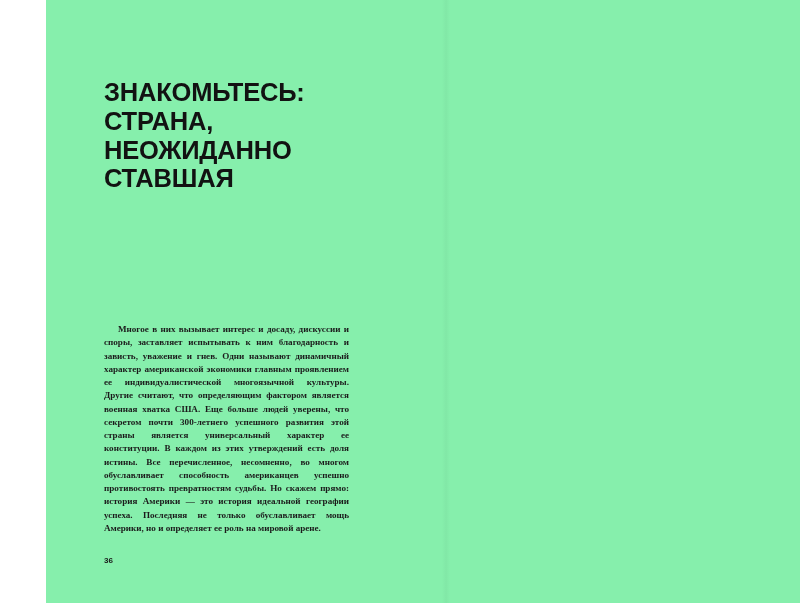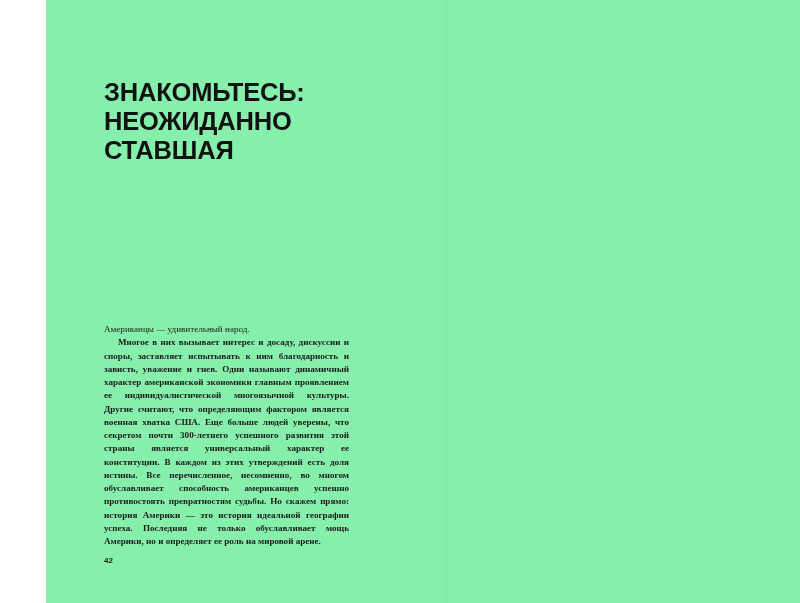--- a/index.html
+++ b/index.html
@@ -91,30 +91,30 @@
 </style>
 </head>
 <body>
 
 <div class="spread">
 
   <div class="page page-left">
 
     <div class="chapter-title">
       <span class="ln">ЗНАКОМЬТЕСЬ:</span>
+      <span class="ln">СТРАНА,</span>
       <span class="ln">НЕОЖИДАННО</span>
       <span class="ln">СТАВШАЯ</span>
     </div>
 
     <div class="left-body">
-      <p>Американцы — удивительный народ.</p>
       <p class="indent">Многое в них вызывает интерес и досаду, дискуссии и споры, заставляет испытывать к ним благодарность и зависть, уважение и гнев. Одни называют динамичный характер американской экономики главным проявлением ее индивидуалистической многоязычной культуры. Другие считают, что определяющим фактором является военная хватка США. Еще больше людей уверены, что секретом почти 300-летнего успешного развития этой страны является универсальный характер ее конституции. В каждом из этих утверждений есть доля истины. Все перечисленное, несомненно, во многом обуславливает способность американцев успешно противостоять превратностям судьбы. Но скажем прямо: история Америки — это история идеальной географии успеха. Последняя не только обуславливает мощь Америки, но и определяет ее роль на мировой арене.</p>
     </div>
 
-    <div class="folio-left">42</div>
+    <div class="folio-left">36</div>
   </div>
 
   <div class="page page-right">
 
     
     
 
     
 
     

